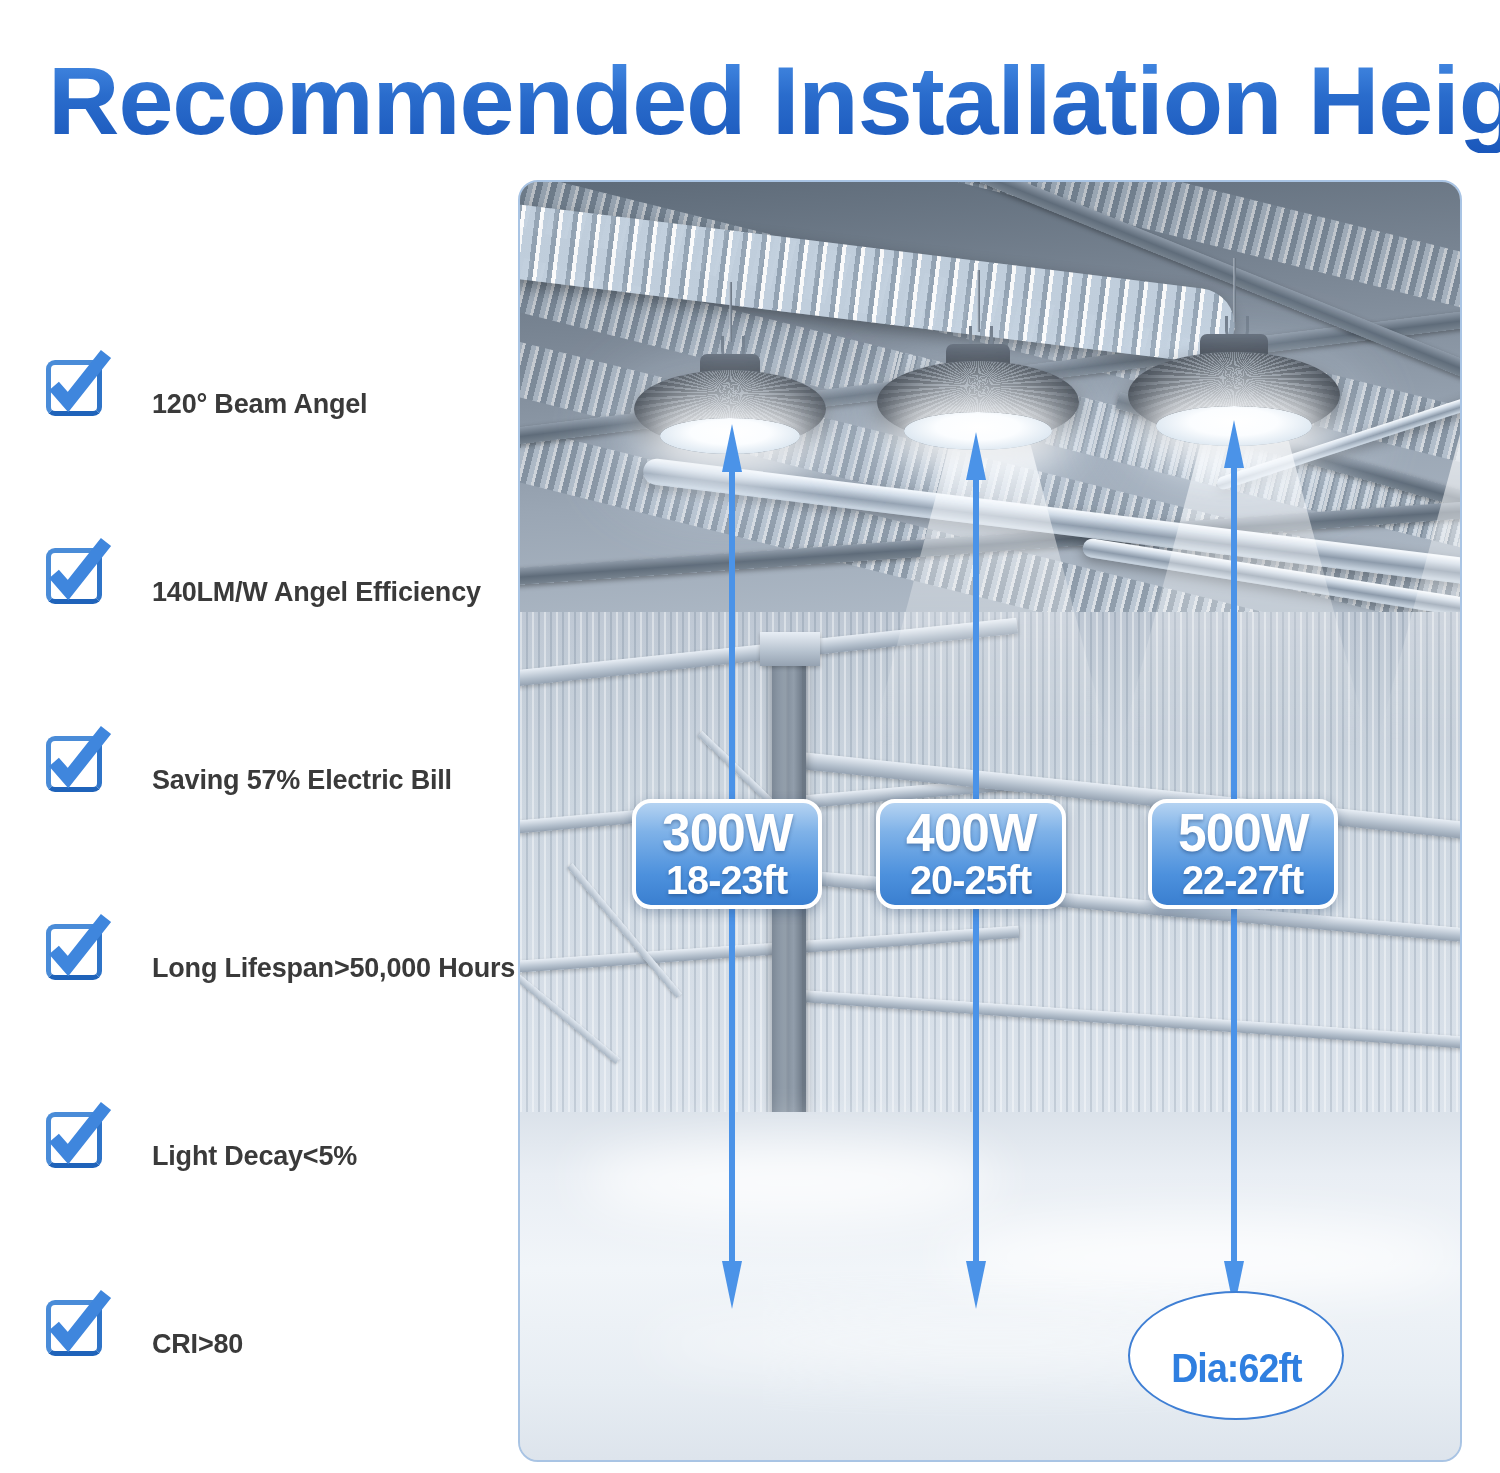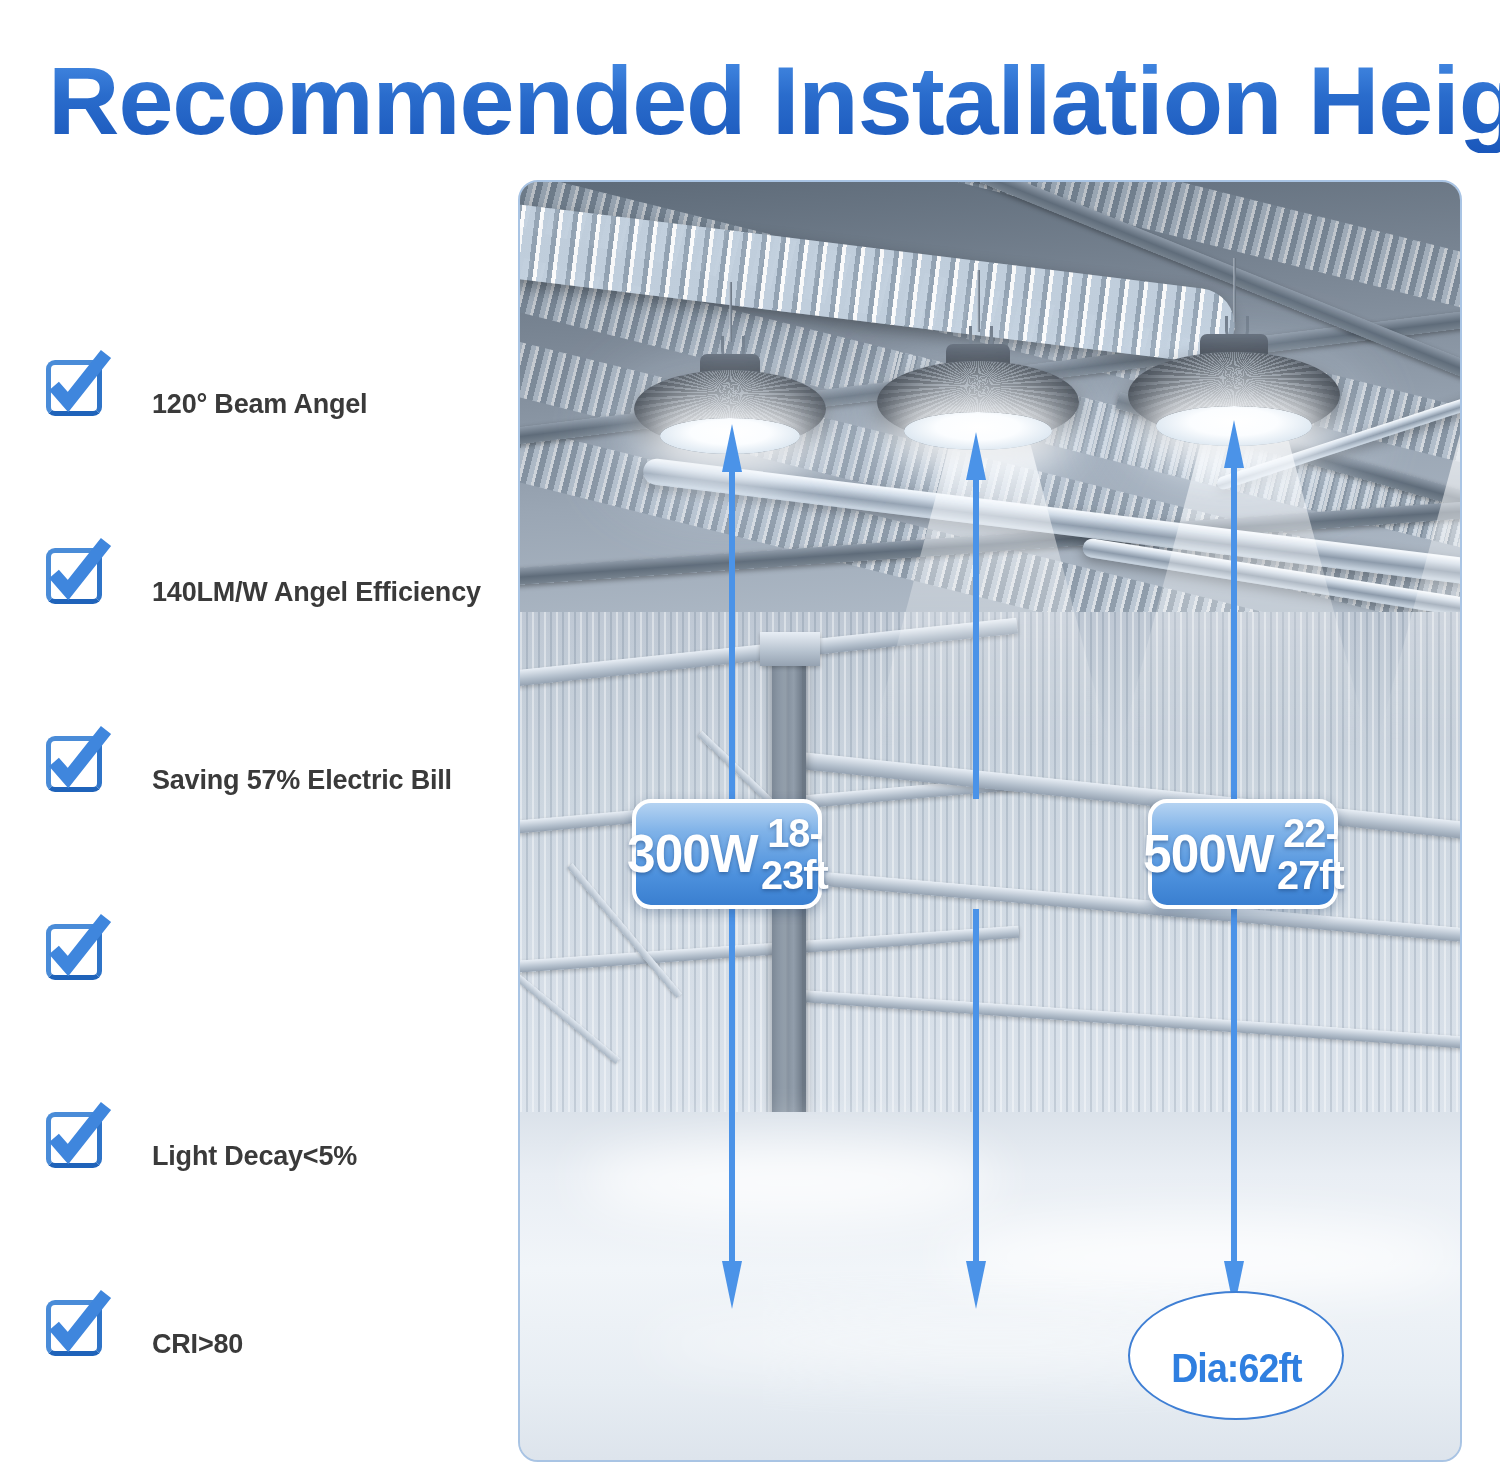--- a/index.html
+++ b/index.html
@@ -106,21 +106,21 @@
   
   .arrow-up,.arrow-dn{position:absolute;}
   .arrow-shaft{position:absolute;left:50%;width:6px;margin-left:-3px;background:#4b93e8;}
   .arrow-head{position:absolute;left:50%;width:0;height:0;}
 
   
   .badge{
     position:absolute;border-radius:19px;border:4px solid #ffffff;box-sizing:border-box;
     background:linear-gradient(180deg,#b5d3f2 0%,#7fb2e8 28%,#4d91dd 70%,#3a7fd0 100%);
     box-shadow:0 4px 12px rgba(20,50,90,.3);
-    display:flex;flex-direction:row;align-items:center;justify-content:center;
+    display:flex;flex-direction:column;align-items:center;justify-content:center;
     color:#fff;text-align:center;
   }
   .badge .w{font-size:53px;font-weight:bold;line-height:52px;letter-spacing:-1px;
     text-shadow:0 2px 4px rgba(25,60,110,.45);transform:scaleX(.97);}
   .badge .h{font-size:41px;font-weight:bold;line-height:42px;letter-spacing:-1px;
     text-shadow:0 2px 4px rgba(25,60,110,.45);transform:scaleX(.97);}
 
   
   .dia{
     position:absolute;border-radius:50%;background:#ffffff;
@@ -167,20 +167,21 @@
     <div class="feat-label">Saving 57% Electric Bill</div>
   </div>
 
   <div class="feat" style="top:584px">
     <div class="cb">
       <div class="box2"></div>
       <svg viewBox="0 0 70 70">
           <path d="M14 36 L28 52 L66 4" fill="none" stroke="#3f86dd" stroke-width="13"></path>
         </svg>
     </div>
+    <div class="feat-label">Long Lifespan&gt;50,000 Hours</div>
   </div>
 
   <div class="feat" style="top:772px">
     <div class="cb">
       <div class="box2"></div>
       <svg viewBox="0 0 70 70">
           <path d="M14 36 L28 52 L66 4" fill="none" stroke="#3f86dd" stroke-width="13"></path>
         </svg>
     </div>
     <div class="feat-label">Light Decay&lt;5%</div>
@@ -296,20 +297,24 @@
   </div>
   <div class="arrow-dn" style="left:704px;top:727px;width:20px;height:400px;">
     <div class="arrow-shaft" style="top:0;height:356px;"></div>
     <div class="arrow-head" style="margin-left:-10px;top:352px;border-left:10px solid transparent;border-right:10px solid transparent;border-top:48px solid #4b93e8;"></div>
   </div>
 
   <div class="badge" style="left:112px;top:617px;width:190px;height:110px;">
     <div class="w">300W</div>
     <div class="h">18-23ft</div>
   </div>
+  <div class="badge" style="left:356px;top:617px;width:190px;height:110px;">
+    <div class="w">400W</div>
+    <div class="h">20-25ft</div>
+  </div>
   <div class="badge" style="left:628px;top:617px;width:190px;height:110px;text-align:center;">
     <div class="w">500W</div>
     <div class="h">22-27ft</div>
   </div>
 
   <div class="dia" style="left:608px;top:1109px;width:212px;height:125px;">
     <span>Dia:62ft</span>
   </div>
 
 </div>

